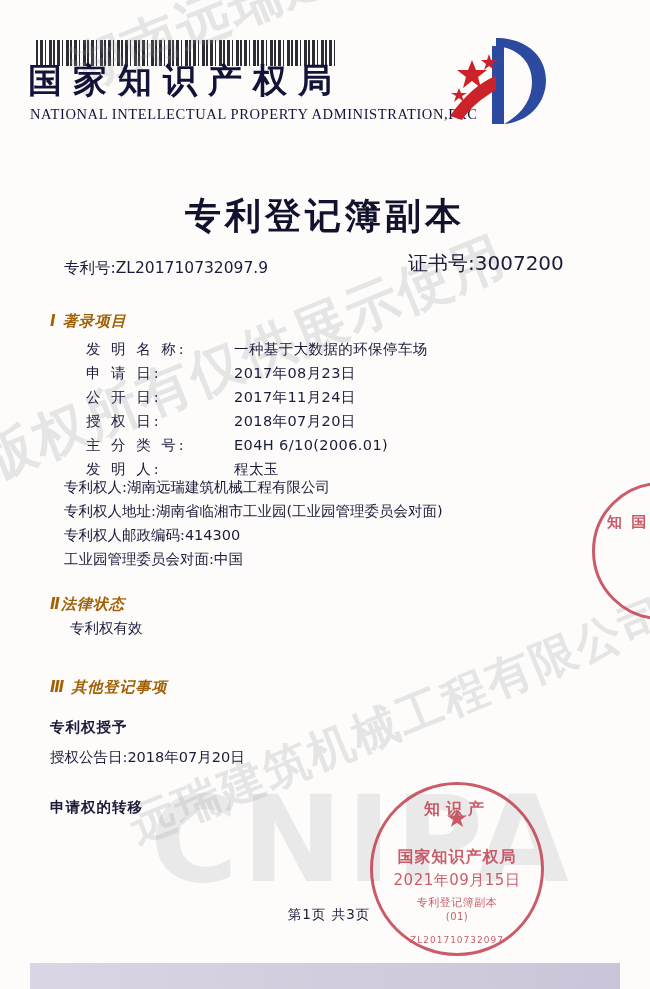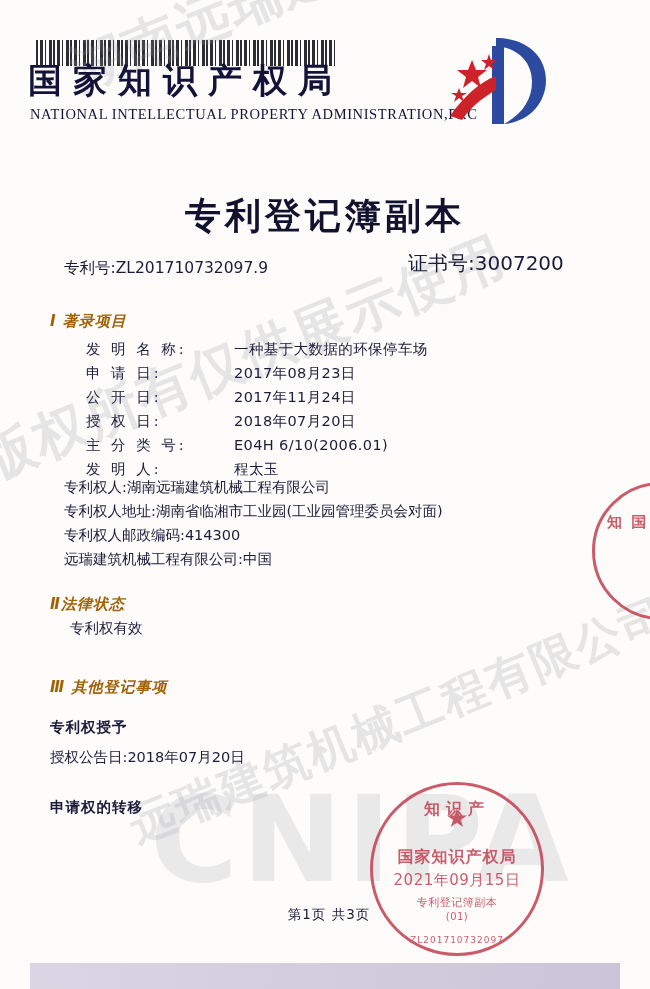--- a/index.html
+++ b/index.html
@@ -397,21 +397,21 @@
     <div class="field-row">
       <span class="field-label">发 明 人:</span>
       <span class="field-value">程太玉</span>
     </div>
   </div>
 
   <div class="owner-block">
     <div class="owner-line">专利权人:湖南远瑞建筑机械工程有限公司</div>
     <div class="owner-line">专利权人地址:湖南省临湘市工业园(工业园管理委员会对面)</div>
     <div class="owner-line">专利权人邮政编码:414300</div>
-    <div class="owner-line">远瑞建筑机械工程有限公司:中国</div>
+    <div class="owner-line">工业园管理委员会对面:中国</div>
   </div>
 
   <div class="sec-head sec-2">Ⅱ法律状态</div>
   <div class="status-text">专利权有效</div>
 
   <div class="sec-head sec-3">Ⅲ 其他登记事项</div>
   <div class="sub-head sub-grant">专利权授予</div>
   <div class="grant-date">授权公告日:2018年07月20日</div>
   <div class="sub-head sub-transfer">申请权的转移</div>
 

